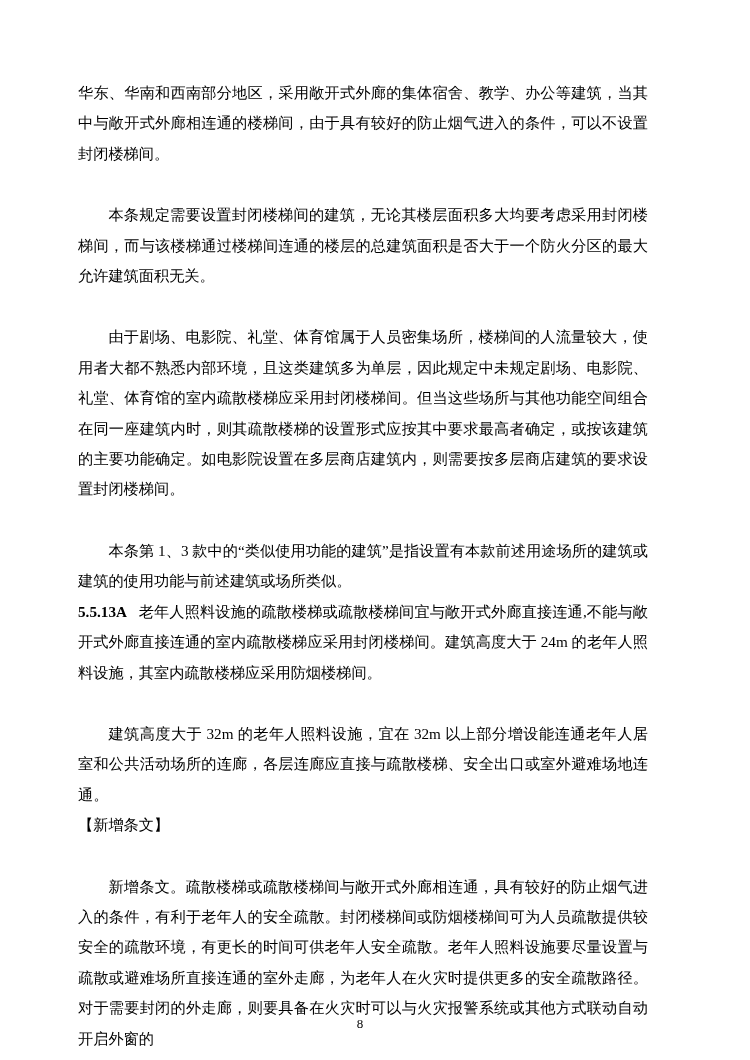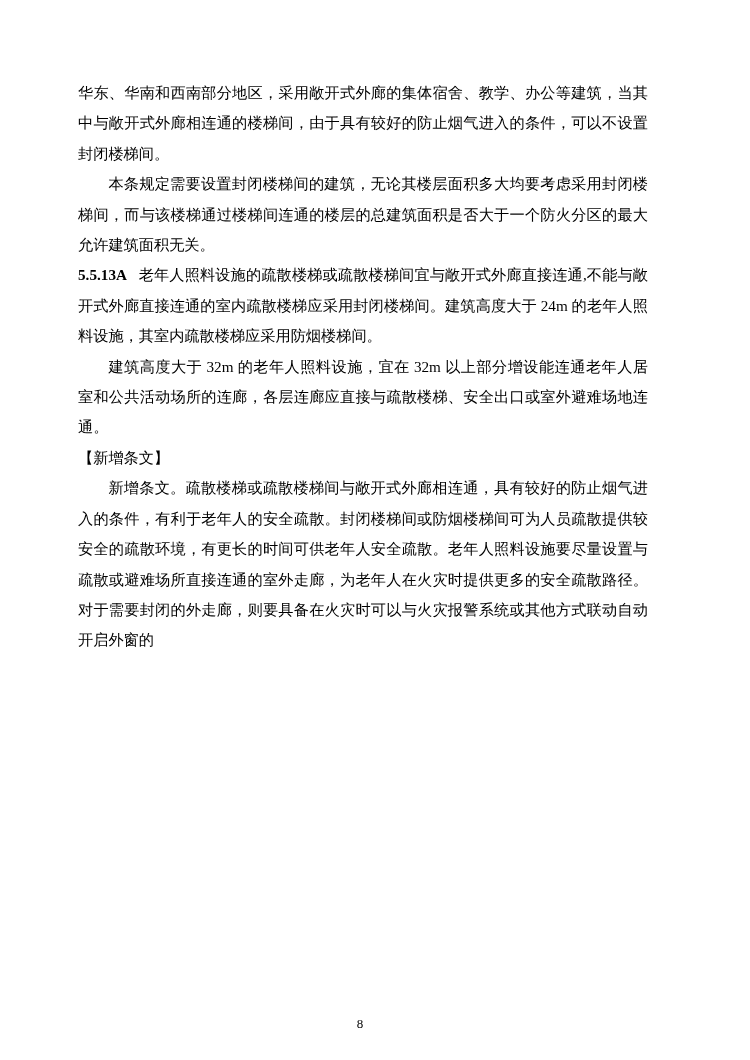--- a/index.html
+++ b/index.html
@@ -29,20 +29,21 @@
     text-align: justify;
     text-justify: inter-ideograph;
     letter-spacing: 0px;
   }
   p {
     margin: 0;
     text-indent: 0;
   }
   p.indent {
     text-indent: 2em;
+    margin-top: 31px;
   }
   .underline {
     text-underline-offset: 3px;
   }
   .clause-num {
     font-weight: bold;
   }
   .page-number {
     position: absolute;
     left: 0;
@@ -60,21 +61,23 @@
 <body>
 
 <div class="page">
   <div class="doc-body">
 
     <p class="blk">华东、华南和西南部分地区，采用敞开式外廊的集体宿舍、教学、办公等建筑，当其中与敞开式外廊相连通的楼梯间，由于具有较好的防止烟气进入的条件，可以不设置封闭楼梯间。</p>
 
     <p class="blk indent">本条规定需要设置封闭楼梯间的建筑，无论其楼层面积多大均要考虑采用封闭楼梯间，而与该楼梯通过楼梯间连通的楼层的总建筑面积是否大于一个防火分区的最大允许建筑面积无关。</p>
 
 
+    <p class="blk indent">由于剧场、电影院、礼堂、体育馆属于人员密集场所，楼梯间的人流量较大，使用者大都不熟悉内部环境，且这类建筑多为单层，因此规定中未规定剧场、电影院、礼堂、体育馆的室内疏散楼梯应采用封闭楼梯间。但当这些场所与其他功能空间组合在同一座建筑内时，则其疏散楼梯的设置形式应按其中要求最高者确定，或按该建筑的主要功能确定。如电影院设置在多层商店建筑内，则需要按多层商店建筑的要求设置封闭楼梯间。</p>
 
+    <p class="blk indent">本条第 1、3 款中的“类似使用功能的建筑”是指设置有本款前述用途场所的建筑或建筑的使用功能与前述建筑或场所类似。</p>
 
     <p class="blk"><span class="clause-num underline">5.5.13A</span><span class="underline">&nbsp;&nbsp;&nbsp;</span><span class="underline">老年人照料设施的疏散楼梯或疏散楼梯间宜与敞开式外廊直接连通,不能与敞开式外廊直接连通的室内疏散楼梯应采用封闭楼梯间。建筑高度大于 24m 的老年人照料设施，其室内疏散楼梯应采用防烟楼梯间。</span></p>
 
     <p class="blk indent"><span class="underline">建筑高度大于 32m 的老年人照料设施，宜在 32m 以上部分增设能连通老年人居室和公共活动场所的连廊，各层连廊应直接与疏散楼梯、安全出口或室外避难场地连通。</span></p>
 
     <p class="blk">【新增条文】</p>
 
     <p class="blk indent"><span class="underline">新增条文。疏散楼梯或疏散楼梯间与敞开式外廊相连通，具有较好的防止烟气进入的条件，有利于老年人的安全疏散。封闭楼梯间或防烟楼梯间可为人员疏散提供较安全的疏散环境，有更长的时间可供老年人安全疏散。老年人照料设施要尽量设置与疏散或避难场所直接连通的室外走廊，为老年人在火灾时提供更多的安全疏散路径。对于需要封闭的外走廊，则要具备在火灾时可以与火灾报警系统或其他方式联动自动开启外窗的</span></p>
 
   </div>

